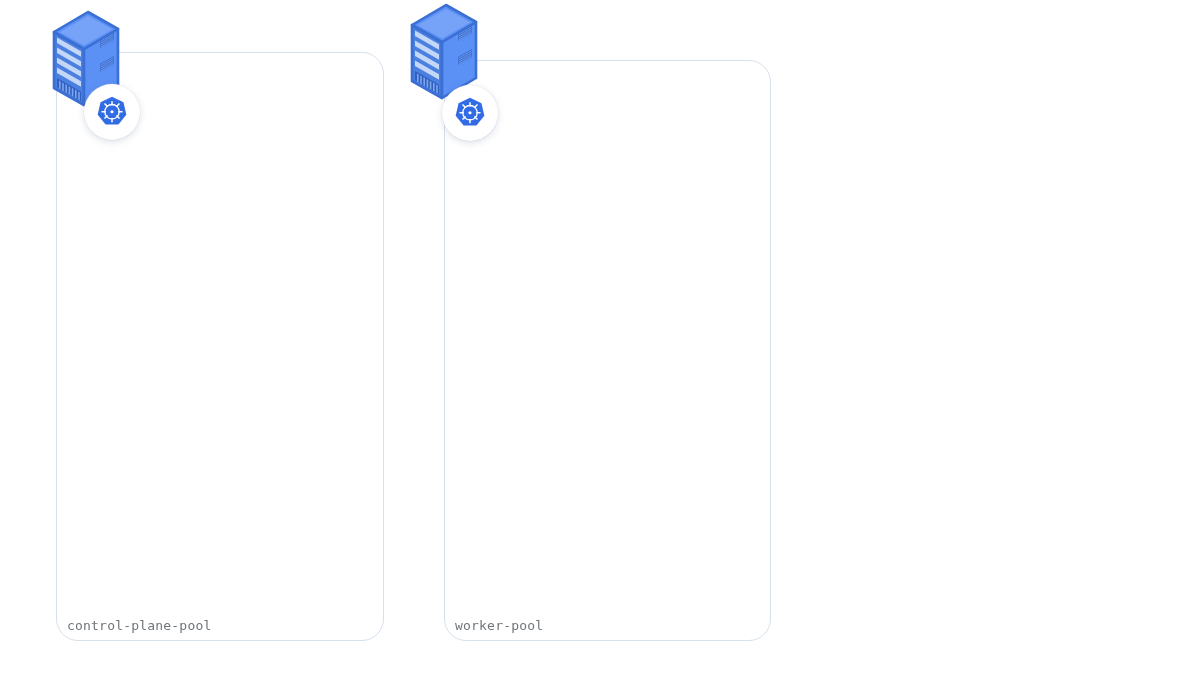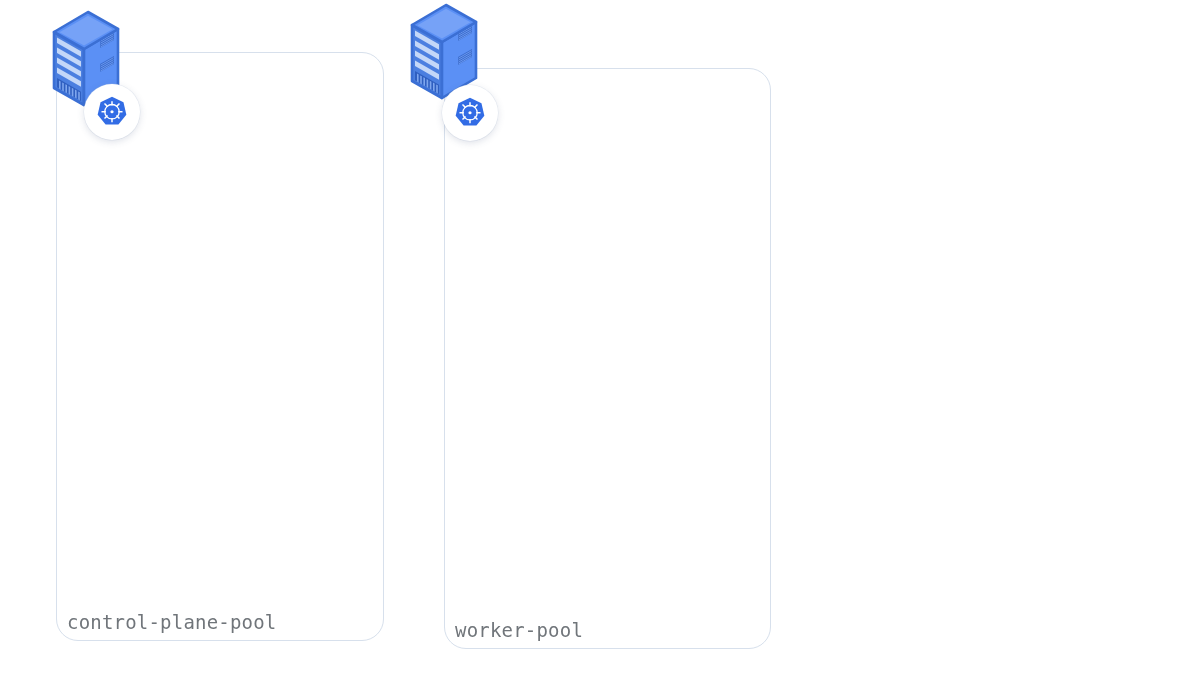--- a/index.html
+++ b/index.html
@@ -31,21 +31,21 @@
     background: #ffffff;
     border: 1.5px solid #d7e0ec;
     border-radius: 22px;
   }
 
   .pool-label {
     position: absolute;
     left: 10px;
     bottom: 7px;
     font-family: "DejaVu Sans Mono", "Liberation Mono", monospace;
-    font-size: 19px;
+    font-size: 13px;
     letter-spacing: 0.2px;
     color: #70757a;
     white-space: nowrap;
   }
 
   
   .server-icon {
     position: absolute;
     width: 78px;
     height: 102px;
@@ -155,21 +155,21 @@
       </g>
       <g fill="#326ce5">
         <circle cx="32" cy="31.5" r="5.6"></circle>
       </g>
       <g fill="#ffffff">
         <circle cx="32" cy="31.5" r="3.0"></circle>
       </g>
     </svg>
   </div>
 
-  <div class="pool-card" style="left:444px; top:68px; width:327px; height:581px;">
+  <div class="pool-card" style="left:444px; top:60px; width:327px; height:581px;">
     <div class="pool-label">worker-pool</div>
   </div>
 
   <div class="server-icon" style="left:406px; top:3px;">
     <svg viewBox="0 0 78 102" xmlns="http://www.w3.org/2000/svg">
       <path d="M6 22 L36 39 L36 95 L6 78 Z" fill="#4b7fe0"></path>
       <g fill="#c3d7f8">
         <path d="M9 27.5 L33 41.3 L33 46.8 L9 33 Z"></path>
         <path d="M9 37.5 L33 51.3 L33 56.8 L9 43 Z"></path>
         <path d="M9 47.5 L33 61.3 L33 66.8 L9 53 Z"></path>

